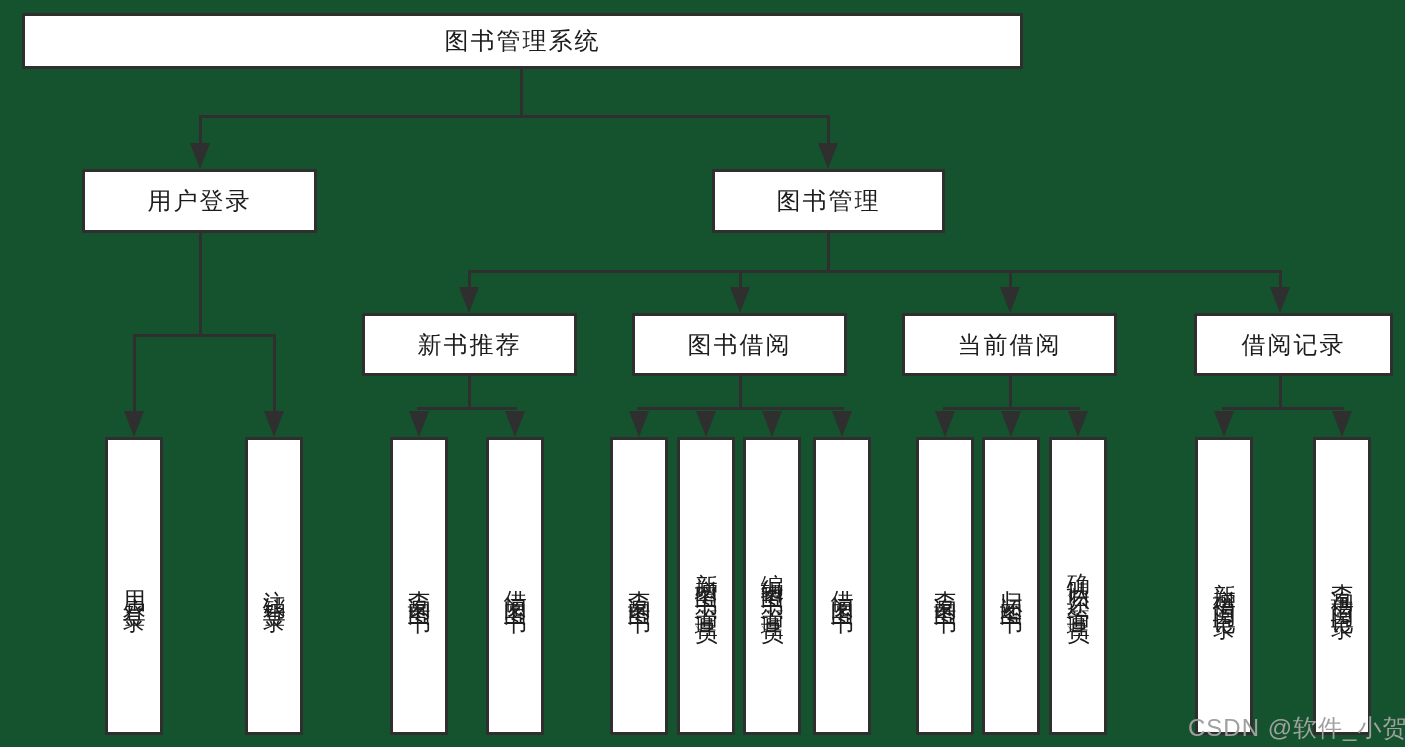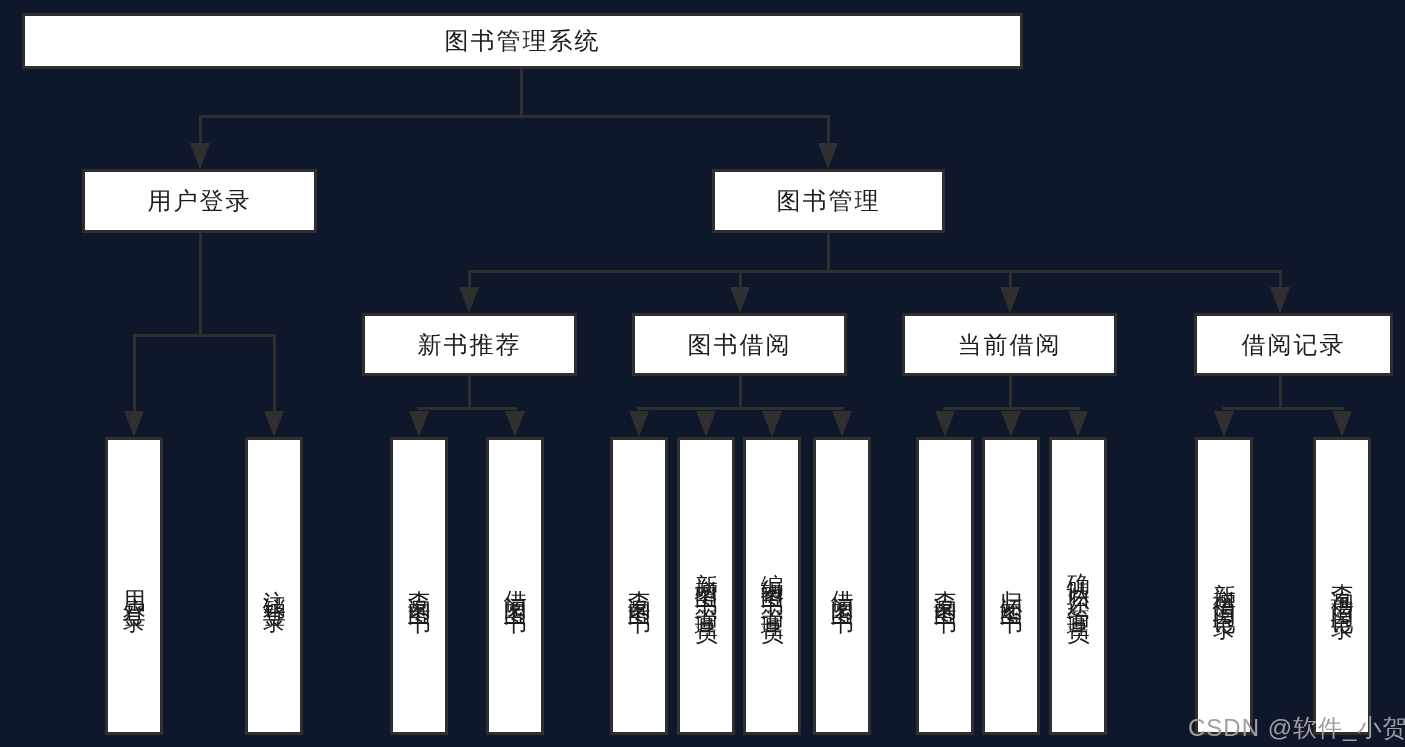--- a/index.html
+++ b/index.html
@@ -7,21 +7,21 @@
     --text:#1c1c1c;
     --wm:#a0a0a0;
   }
   *{margin:0;padding:0;box-sizing:border-box;}
   html,body{background:#ffffff;}
   body{font-family:"Liberation Sans","DejaVu Sans",sans-serif;}
   .canvas{
     position:relative;
     width:1405px;
     height:747px;
-    background:#0f172a;
+    background:#14532d;
     overflow:hidden;
   }
   .box{
     position:absolute;
     border:3px solid var(--line);
     background:#ffffff;
     display:flex;
     align-items:center;
     justify-content:center;
     color:var(--text);

